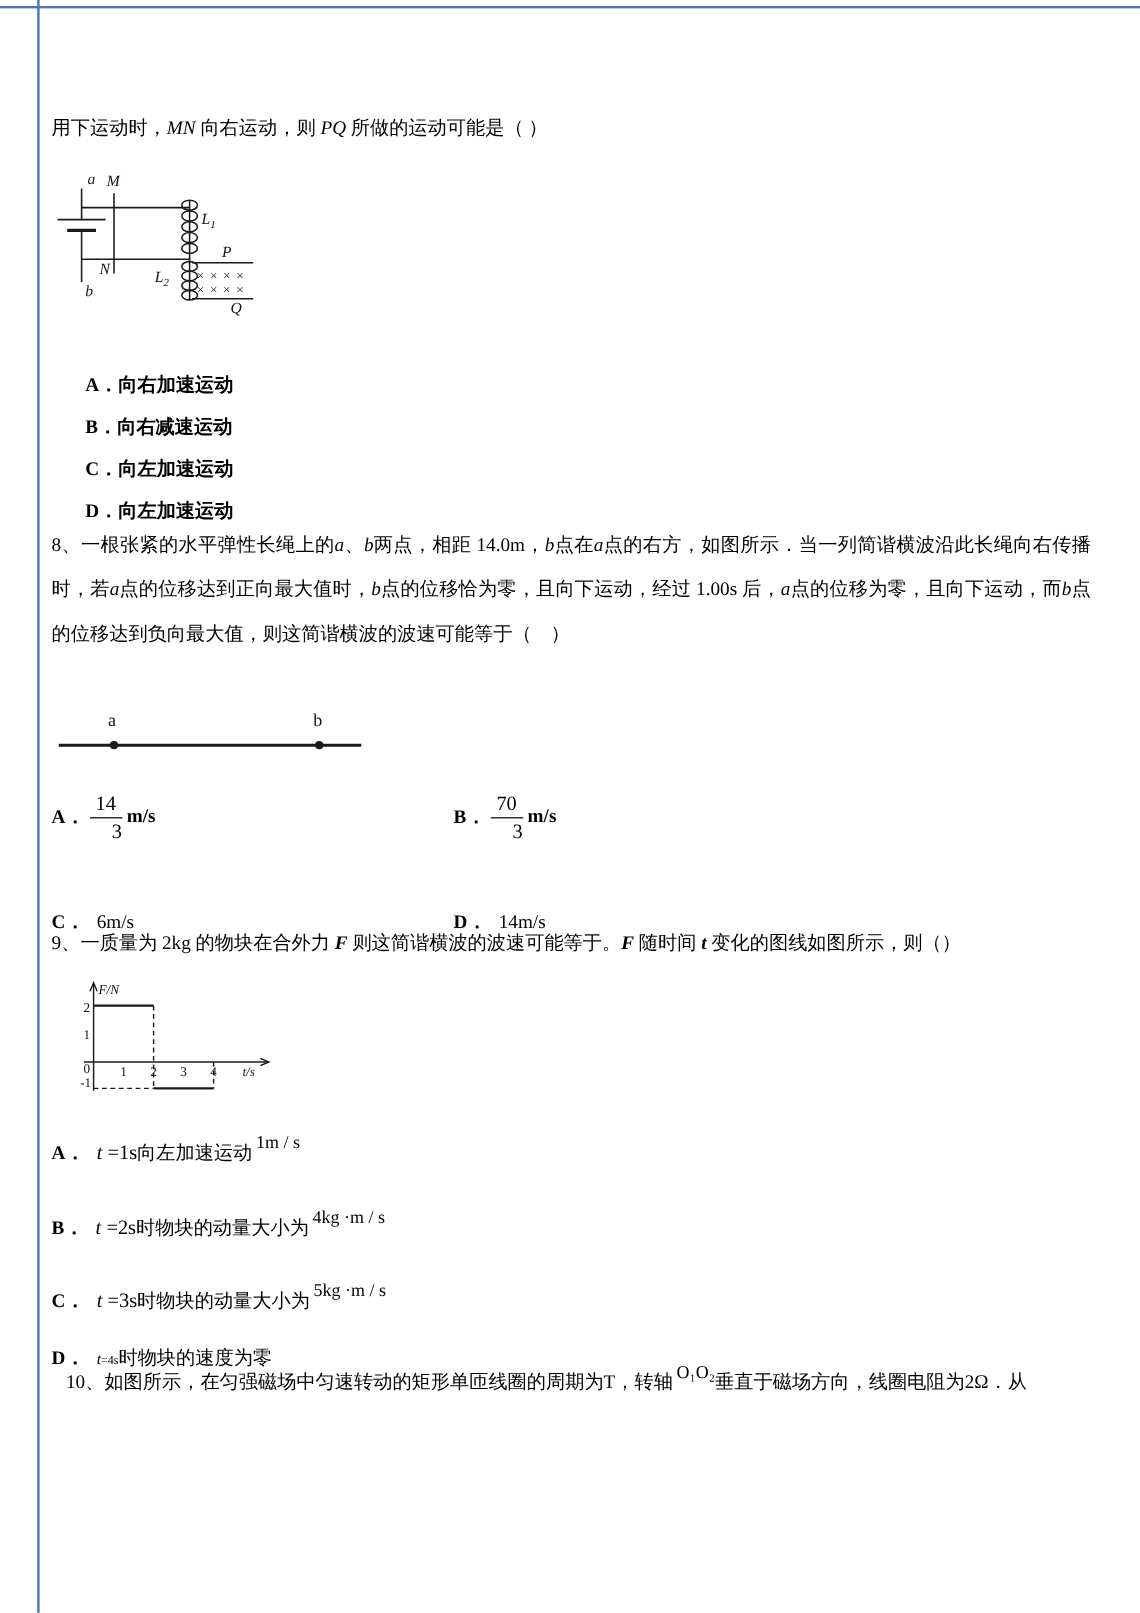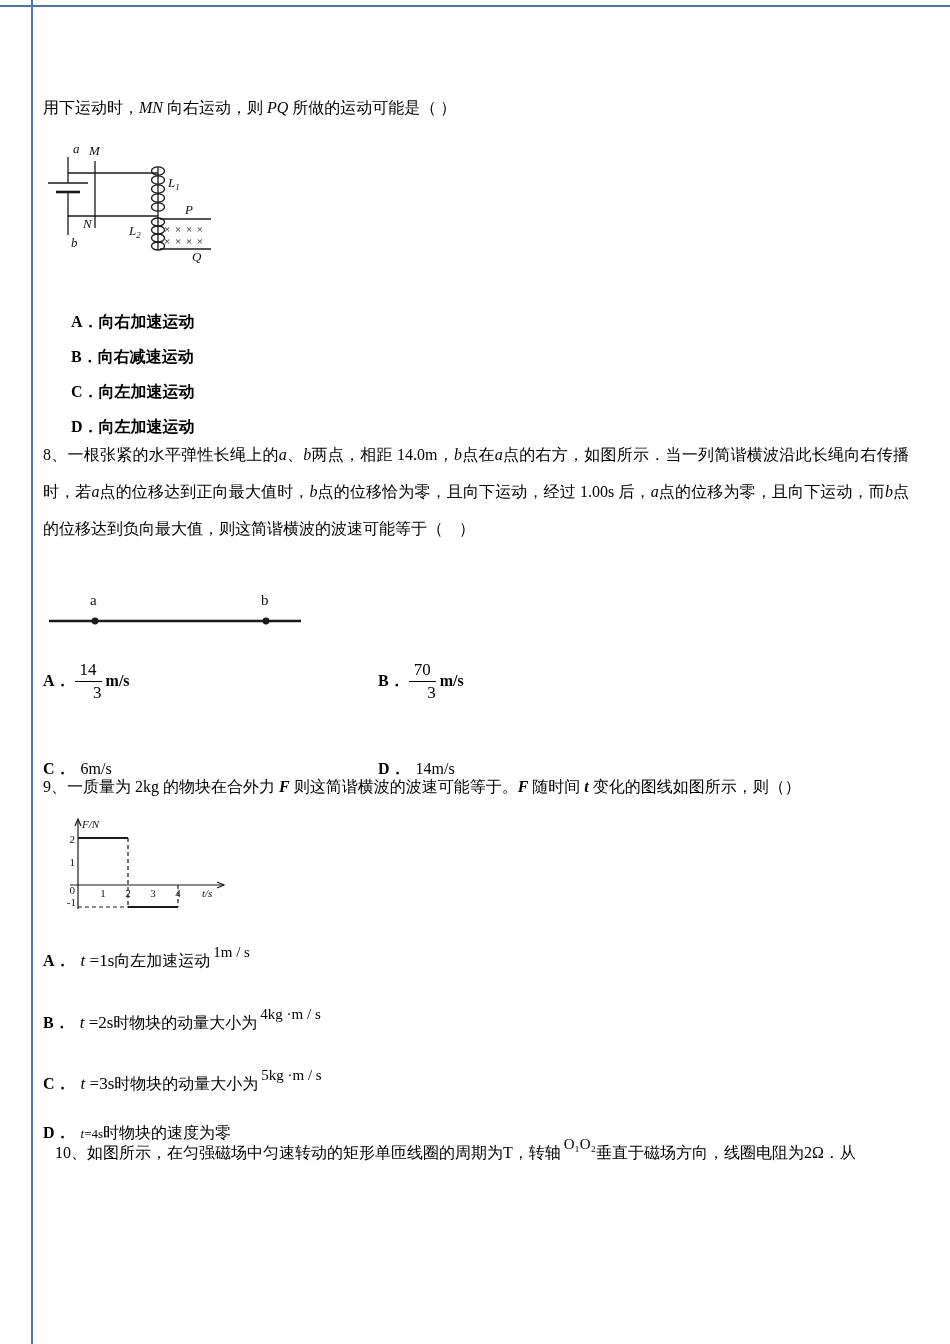--- a/index.html
+++ b/index.html
@@ -17,21 +17,21 @@
 
   
   .seg-n {}
   .seg-i {font-style:italic;}
   .seg-b {font-weight:normal;}
   .seg-bi {font-weight:bold; font-style:italic;}
   .seg-mi {font-style:italic; font-size:17px;}
   .seg-m {font-size:17px;}
   .seg-sup {position:relative; top:-9px; font-size:15px; margin-left:3px;}
   .seg-mi-sm {font-style:italic; font-size:13px;}
-  .seg-m-sm {font-size:13px;}
+  .seg-m-sm {font-size:10px;}
 
   .q7-opt {height:35px; line-height:35px; font-weight:bold;}
   .q8-para {width:866px; line-height:37px; text-align:justify;}
   .lbl {font-weight:bold;}
   .lbl-gap {font-weight:bold; margin-right:10px;}
 
   .frac-opt {position:absolute; top:0; display:inline-flex; align-items:center;}
   .frac {display:inline-flex; flex-direction:column; align-items:flex-end;
          font-size:17px; line-height:1.15; margin:0 4px; text-align:center;}
   .frac-num {border-bottom:1.3px solid #000; padding:0 5px 1px;}

